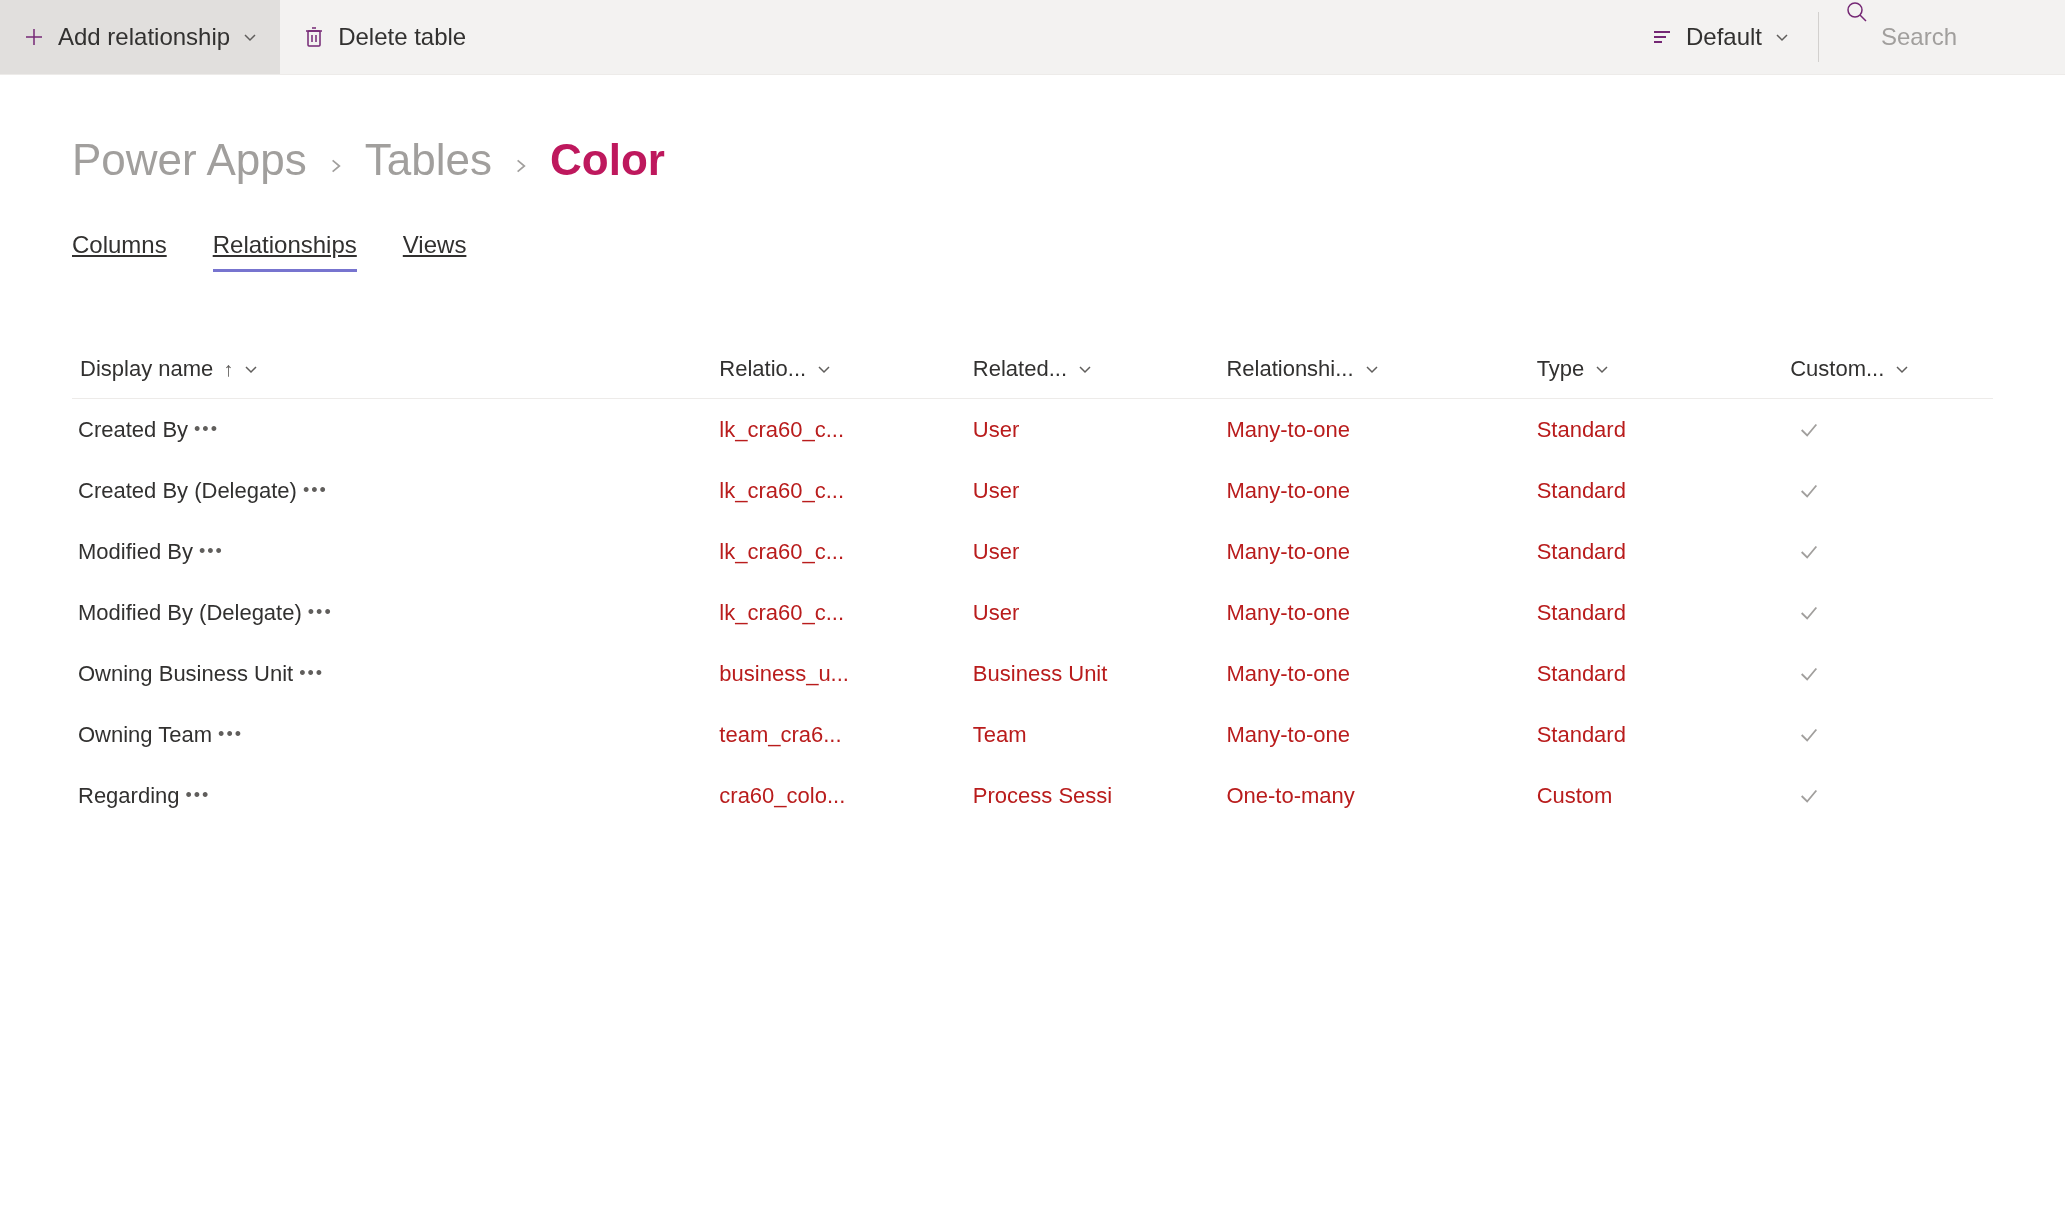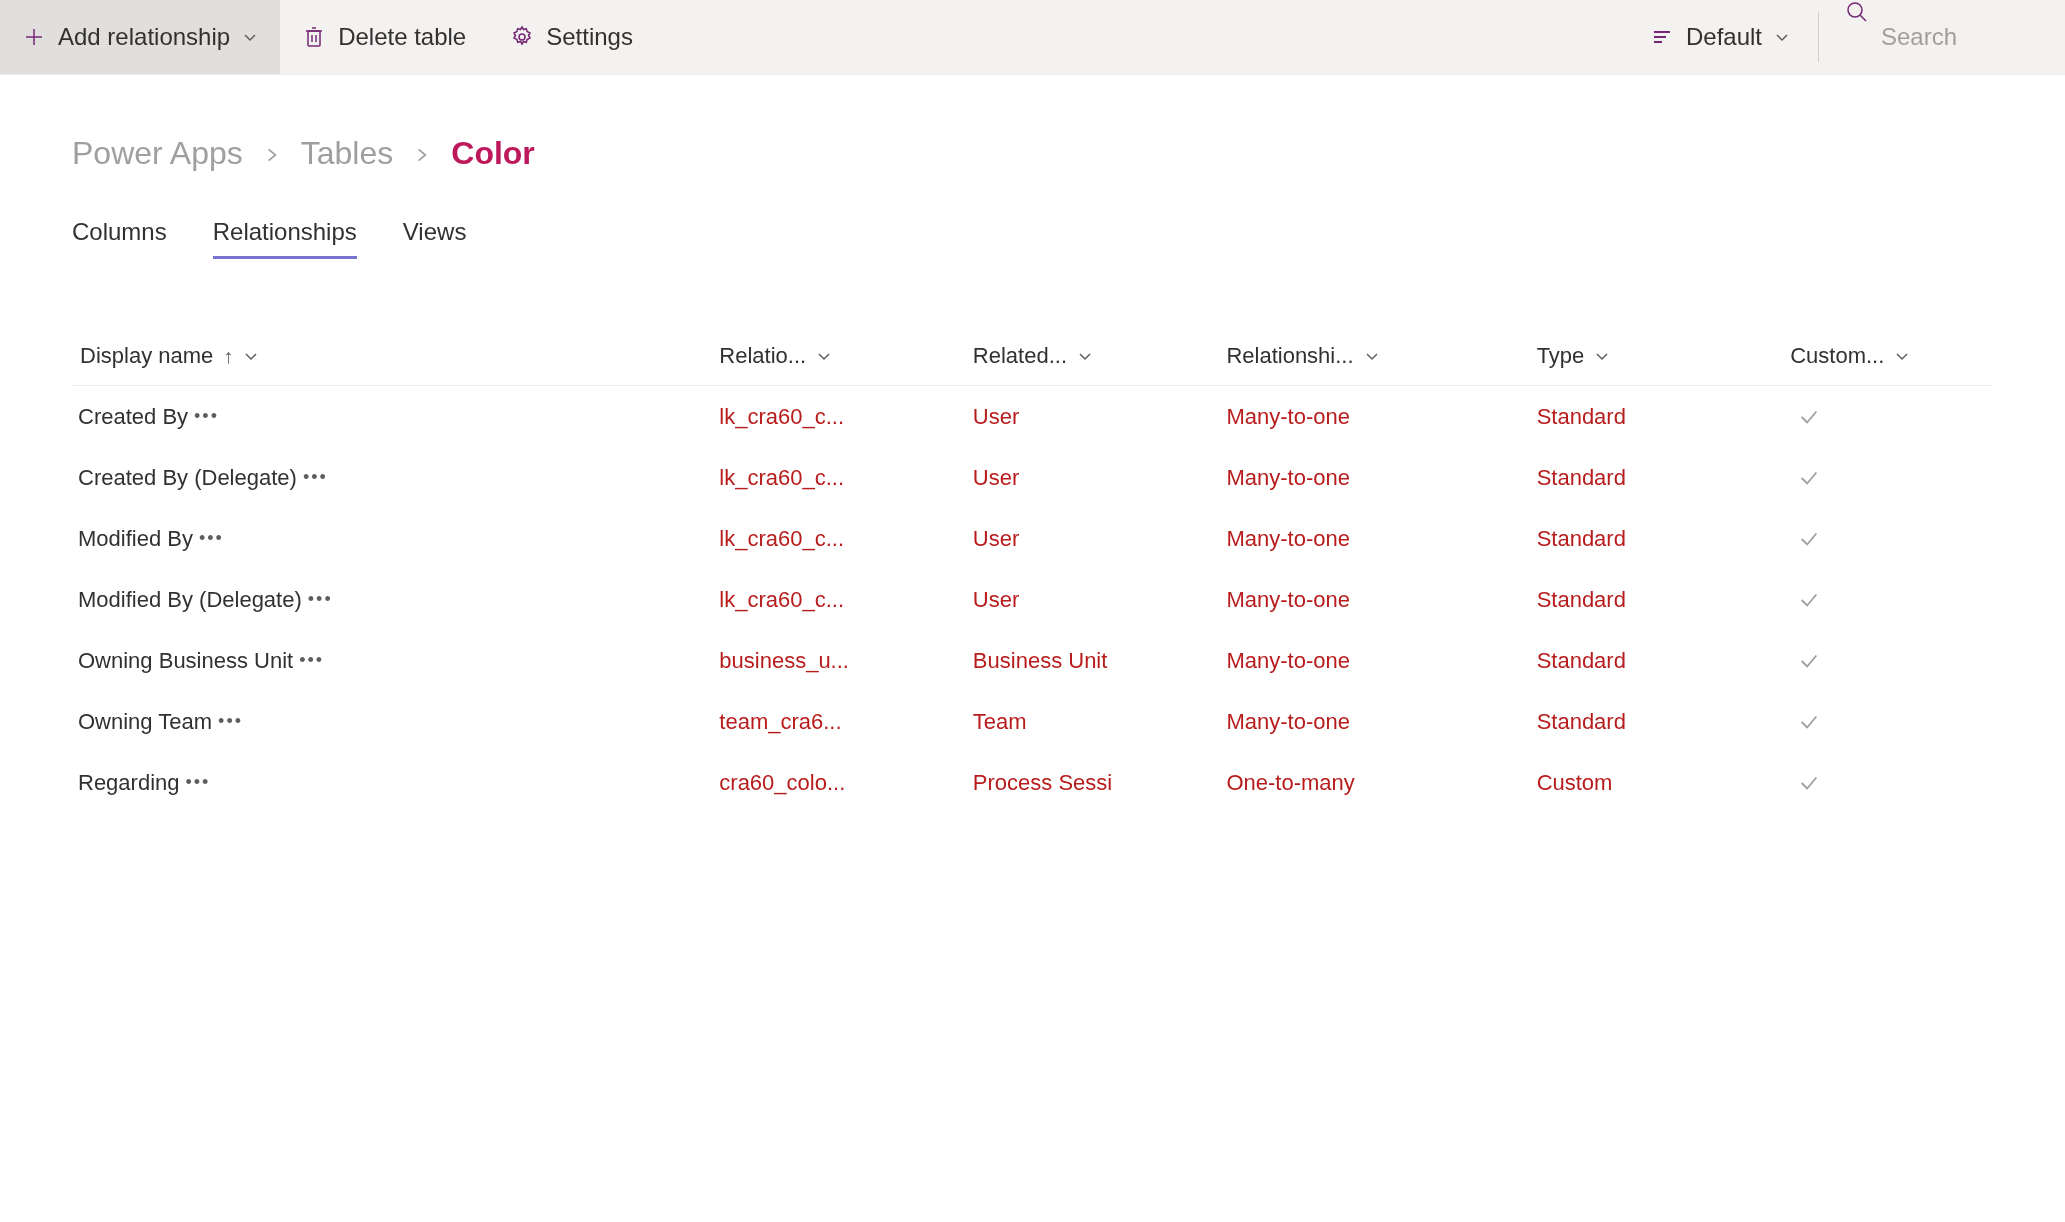--- a/index.html
+++ b/index.html
@@ -49,32 +49,33 @@
   }
   .search-input::placeholder { color: #a19f9d; }
 
   .content { padding: 0 72px; }
 
   .breadcrumb {
     display: flex;
     align-items: center;
     gap: 20px;
     margin-top: 60px;
-    font-size: 32px;
+    font-size: 44px;
   }
   .breadcrumb a { color: #a19f9d; text-decoration: none; cursor: pointer; }
   .breadcrumb .sep { color: #a19f9d; }
   .breadcrumb .sep svg { width: 18px; height: 18px; }
   .breadcrumb .current { color: #be185d; font-weight: 600; }
 
   .tabs {
     display: flex;
     gap: 46px;
     margin-top: 46px;
     font-size: 24px;
+    text-decoration: underline;
   }
   .tab {
     padding-bottom: 10px;
     color: #323130;
     cursor: pointer;
   }
   .tab.active { border-bottom: 3px solid #7774cf; }
 
   .table-wrap { margin-top: 70px; }
   table {
@@ -158,27 +159,20 @@
   <div class="toolbar-btn">
     <svg viewBox="0 0 24 24" fill="none" stroke="#742774" stroke-width="1.5">
         <rect x="6" y="6" width="12" height="15" rx="1"></rect>
         <line x1="4" y1="6" x2="20" y2="6"></line>
         <line x1="10" y1="3" x2="14" y2="3"></line>
         <line x1="10" y1="10" x2="10" y2="17"></line>
         <line x1="14" y1="10" x2="14" y2="17"></line>
       </svg>
     <span class="label">Delete table</span>
   </div>
-  <div class="toolbar-btn">
-    <svg viewBox="0 0 24 24" fill="none" stroke="#742774" stroke-width="1.5">
-        <circle cx="12" cy="12" r="3"></circle>
-        <path d="M12 2l1.5 2.5 2.8-.8.8 2.8L20 8l-1.5 2.5L20 13l-2.9 1.5-.8 2.8-2.8-.8L12 19l-1.5-2.5-2.8.8-.8-2.8L4 13l1.5-2.5L4 8l2.9-1.5.8-2.8 2.8.8z"></path>
-      </svg>
-    <span class="label">Settings</span>
-  </div>
 
   <div class="toolbar-spacer"></div>
 
   <div class="toolbar-btn">
     <svg viewBox="0 0 24 24" fill="none" stroke="#742774" stroke-width="2">
         <line x1="4" y1="7" x2="20" y2="7"></line>
         <line x1="4" y1="12" x2="16" y2="12"></line>
         <line x1="4" y1="17" x2="12" y2="17"></line>
       </svg>
     <span class="label">Default</span>

